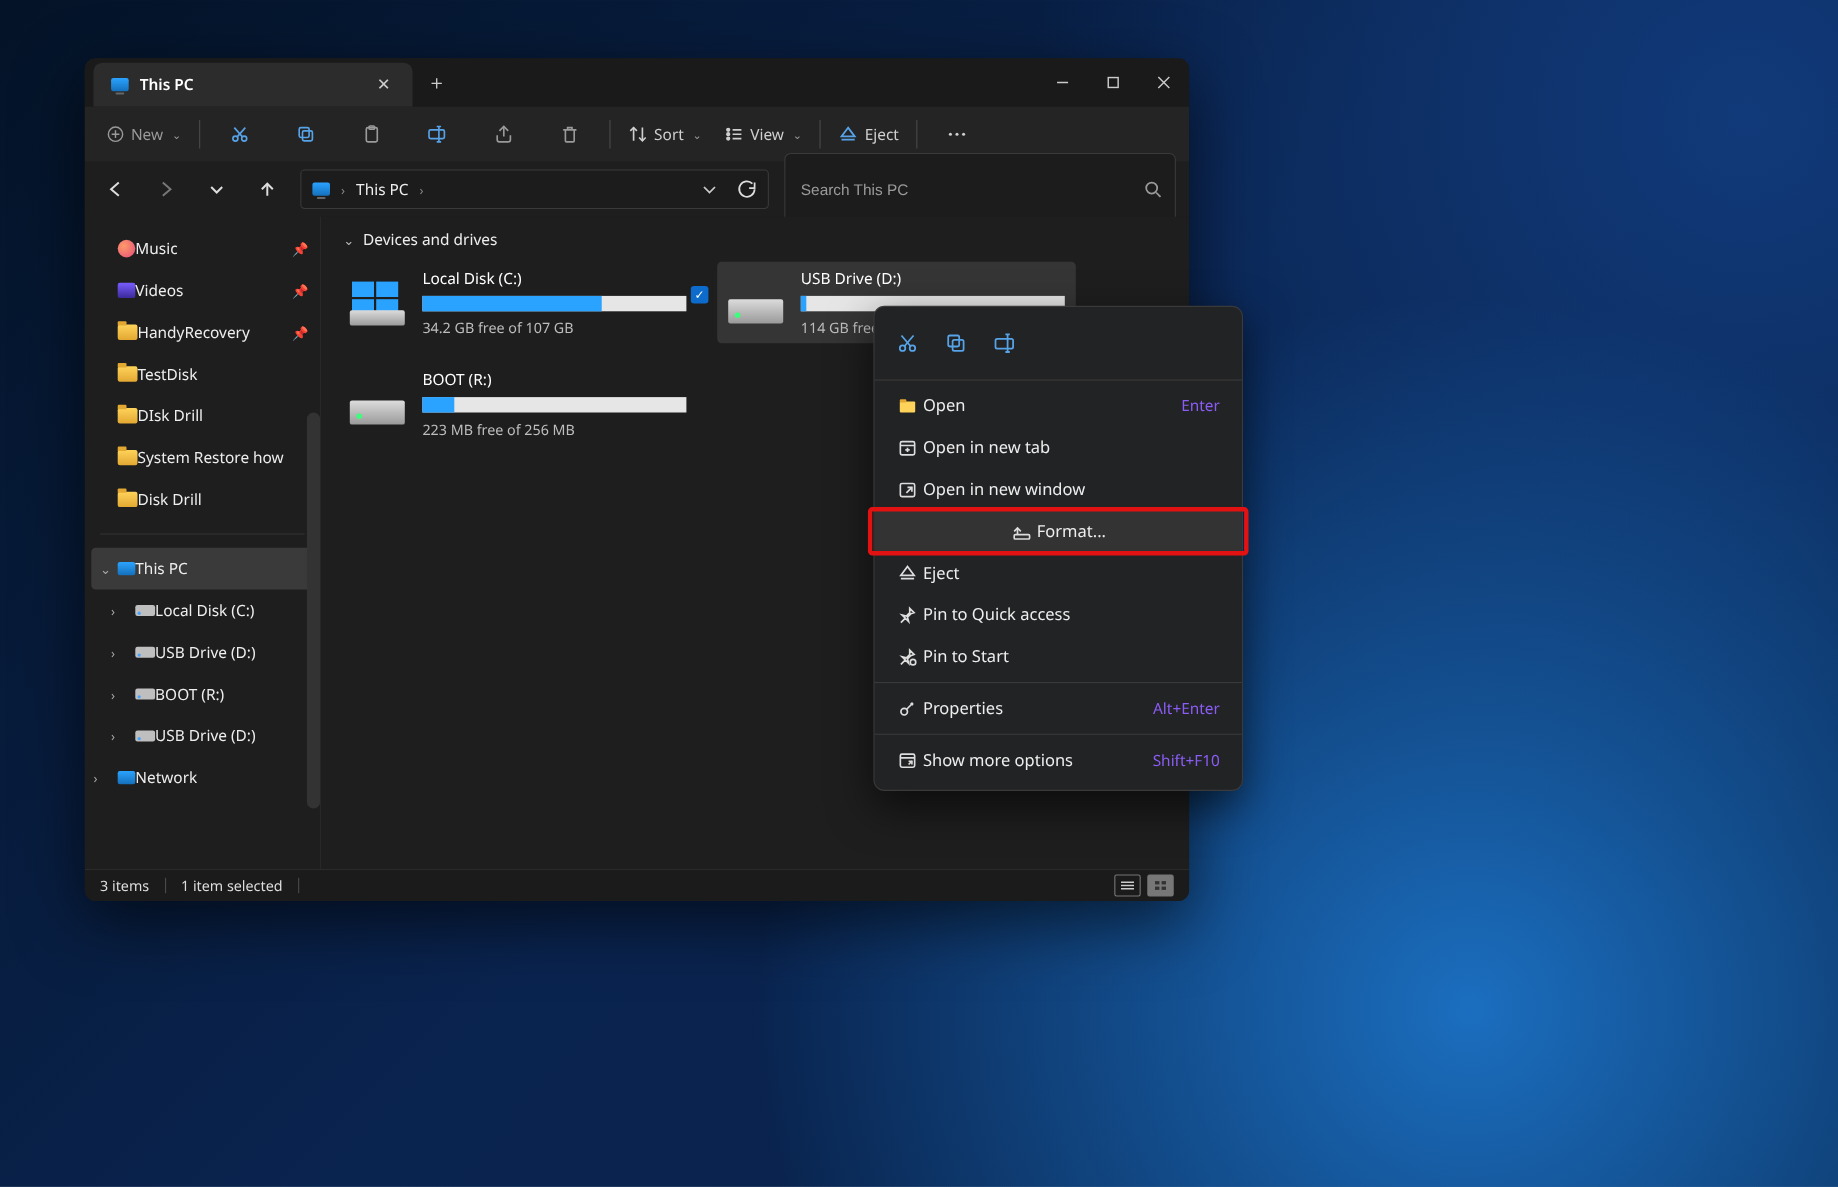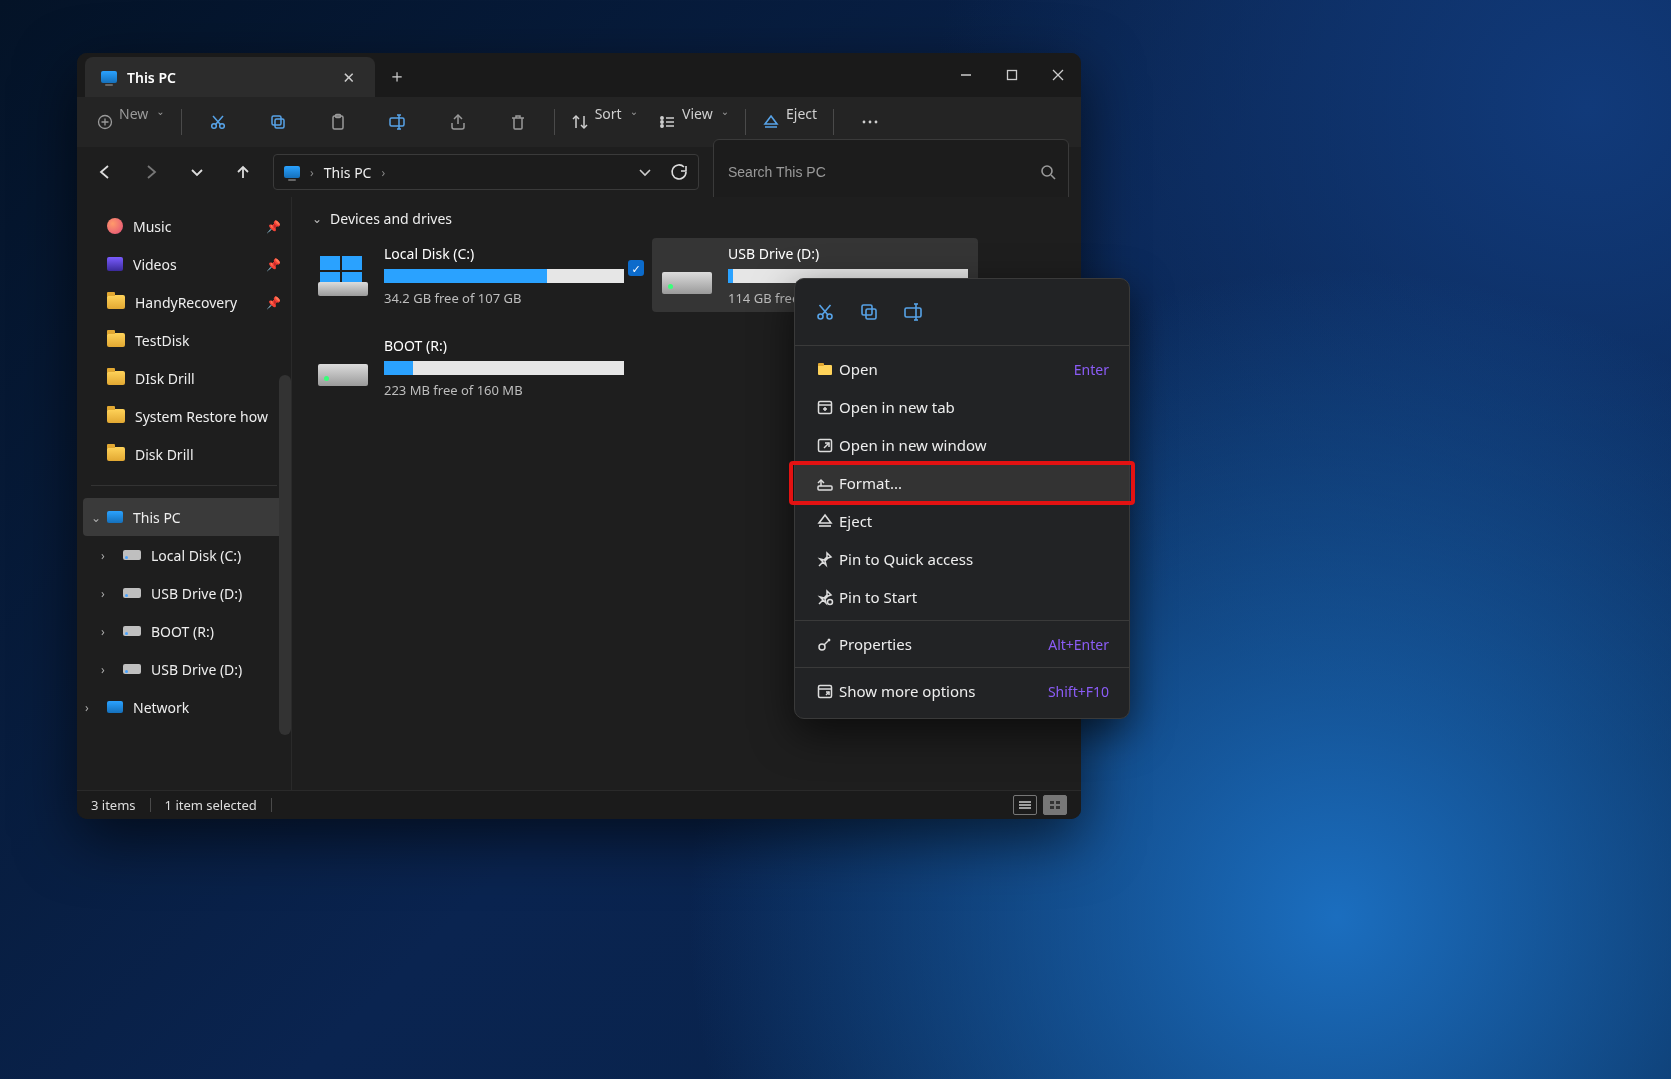--- a/index.html
+++ b/index.html
@@ -67,21 +67,21 @@
   
   .toolbar{
     height:50px;
     display:flex;align-items:center;
     gap:0;
     padding:0 10px;
     background:var(--bg-toolbar);
   }
   .tbtn{
     height:36px;min-width:40px;
-    display:flex;justify-content:center;
+    display:flex;align-items:center;justify-content:center;
     gap:6px;padding:0 10px;
     color:var(--text-faint);
     border-radius:4px;
     position:relative;
   }
   .tbtn.dim{color:var(--text-dim);}
   .tbtn .chev{font-size:10px;color:var(--text-dim);margin-left:2px;}
   .tsep{width:1px;height:26px;background:var(--sep);margin:0 6px;}
   .icon{display:inline-flex;align-items:center;justify-content:center;}
   svg{display:block;}
@@ -111,21 +111,21 @@
   .search input{flex:1;background:transparent;border:none;outline:none;color:var(--text);font-size:14px;}
   .search input::placeholder{color:var(--text-dim);}
   
   .body{flex:1;display:flex;min-height:0;}
   .sidebar{
     width:214px;border-right:1px solid #2a2a2a;
     padding:10px 0;
     overflow:hidden;position:relative;
   }
   .side-item{
-    height:38px;display:flex;align-items:center;gap:10px;
+    height:38px;display:flex;align-items:center;
     padding:0 14px 0 30px;
     color:#eee;
     position:relative;
   }
   .side-item .pin{position:absolute;right:10px;color:#888;font-size:12px;}
   .side-item.sub{padding-left:46px;}
   .side-item.selected{background:#3a3a3a;border-radius:4px;margin:0 6px;padding-left:24px;}
   .side-item .exp{position:absolute;left:8px;color:#aaa;font-size:12px;}
   .side-item.sub .exp{left:24px;}
   .folder-ic{width:18px;height:14px;background:linear-gradient(#ffd35a,#e2a832);border-radius:2px;position:relative;}
@@ -176,21 +176,21 @@
   }
   .ctx-row{
     height:38px;display:flex;align-items:center;gap:4px;
     padding:0 20px;color:#eee;font-size:15px;
     position:relative;
   }
   .ctx-row .short{margin-left:auto;color:#8b5cf6;font-size:14px;}
   .ctx-row.icons{gap:24px;padding:6px 20px 10px;}
   .ctx-row .mi{width:20px;display:flex;justify-content:center;color:#ddd;}
   .ctx-sep{height:1px;background:#3a3a3a;margin:4px 0;}
-  .ctx-row.hl{background:#333;}
+  .ctx-row.hl{background:#333;justify-content:center;}
   .red-box{position:absolute;left:-6px;right:-6px;top:-3px;bottom:-3px;border:4px solid var(--red);border-radius:4px;pointer-events:none;}
 
   
   .status{
     height:28px;border-top:1px solid #2a2a2a;
     display:flex;align-items:center;gap:14px;
     padding:0 14px;color:#ddd;font-size:13px;
     background:#1b1b1b;
   }
   .status .sep{width:1px;height:14px;background:#4a4a4a;}
@@ -508,21 +508,21 @@
           <div class="drive-tile">
             <div class="tile-icon">
               <div class="body"></div>
               <div class="led"></div>
             </div>
             <div class="tile-text">
        <span class="name">BOOT (R:)</span>
        <div class="bar">
                 <div class="fill" style="width:12%"></div>
               </div>
-       <span class="sub">223 MB free of 160 MB</span>
+       <span class="sub">223 MB free of 256 MB</span>
      </div>
           </div>
         </div>
     </div>
   </div>
 
   <div class="status">
     <span>3 items</span>
     <span class="sep"></span>
     <span>1 item selected</span>

